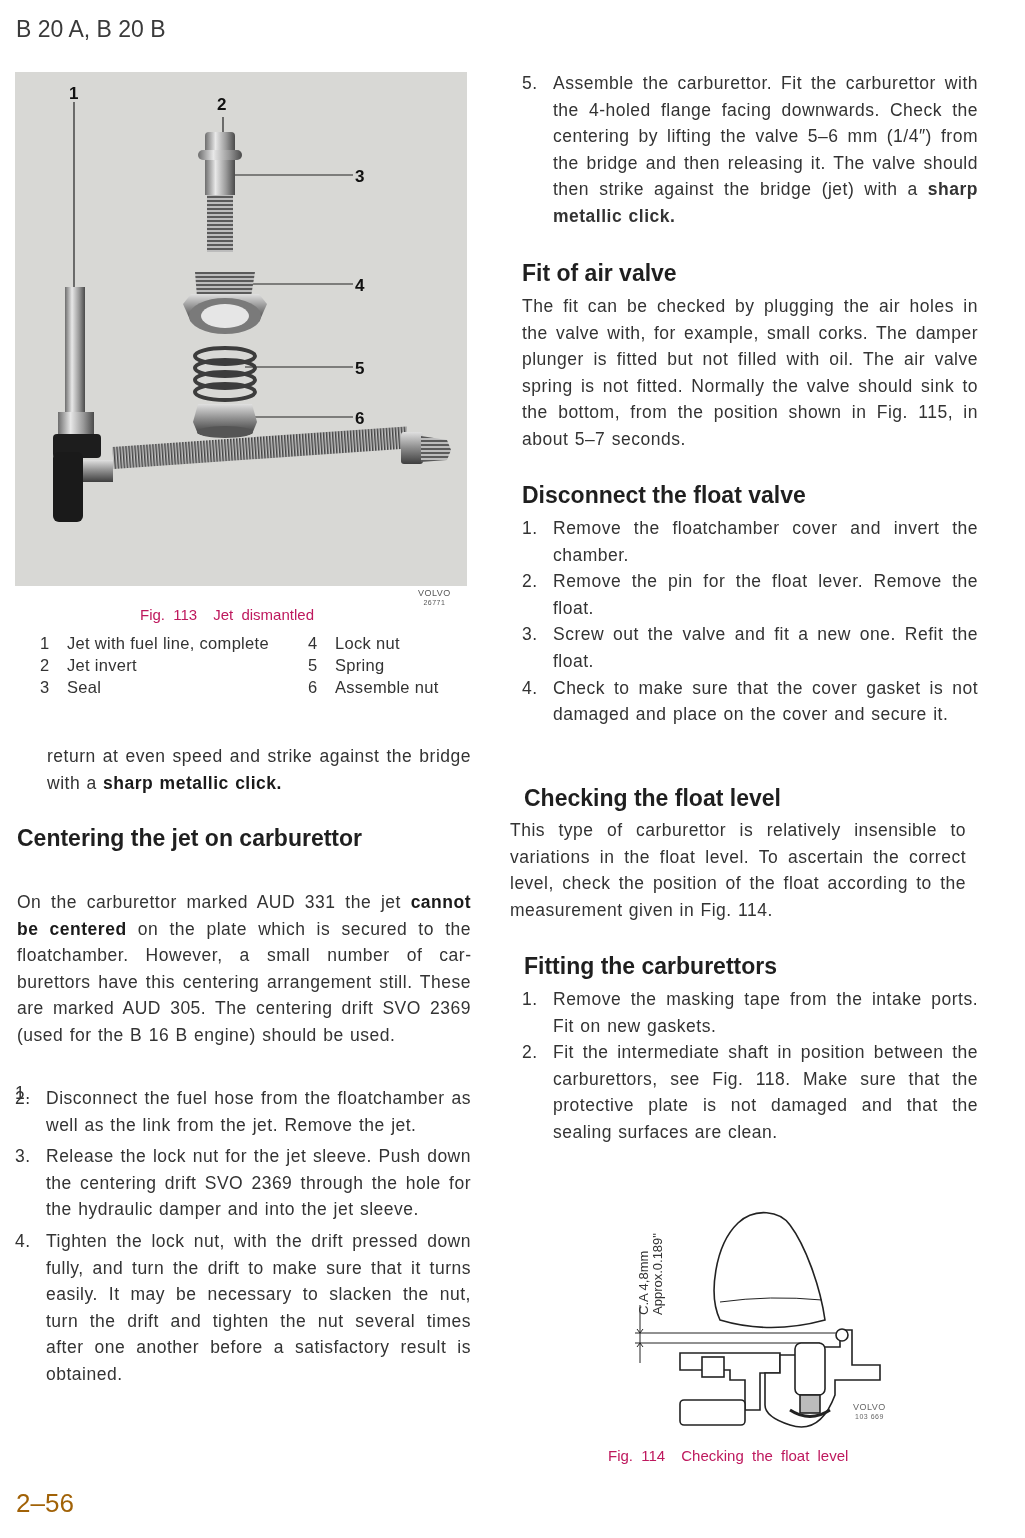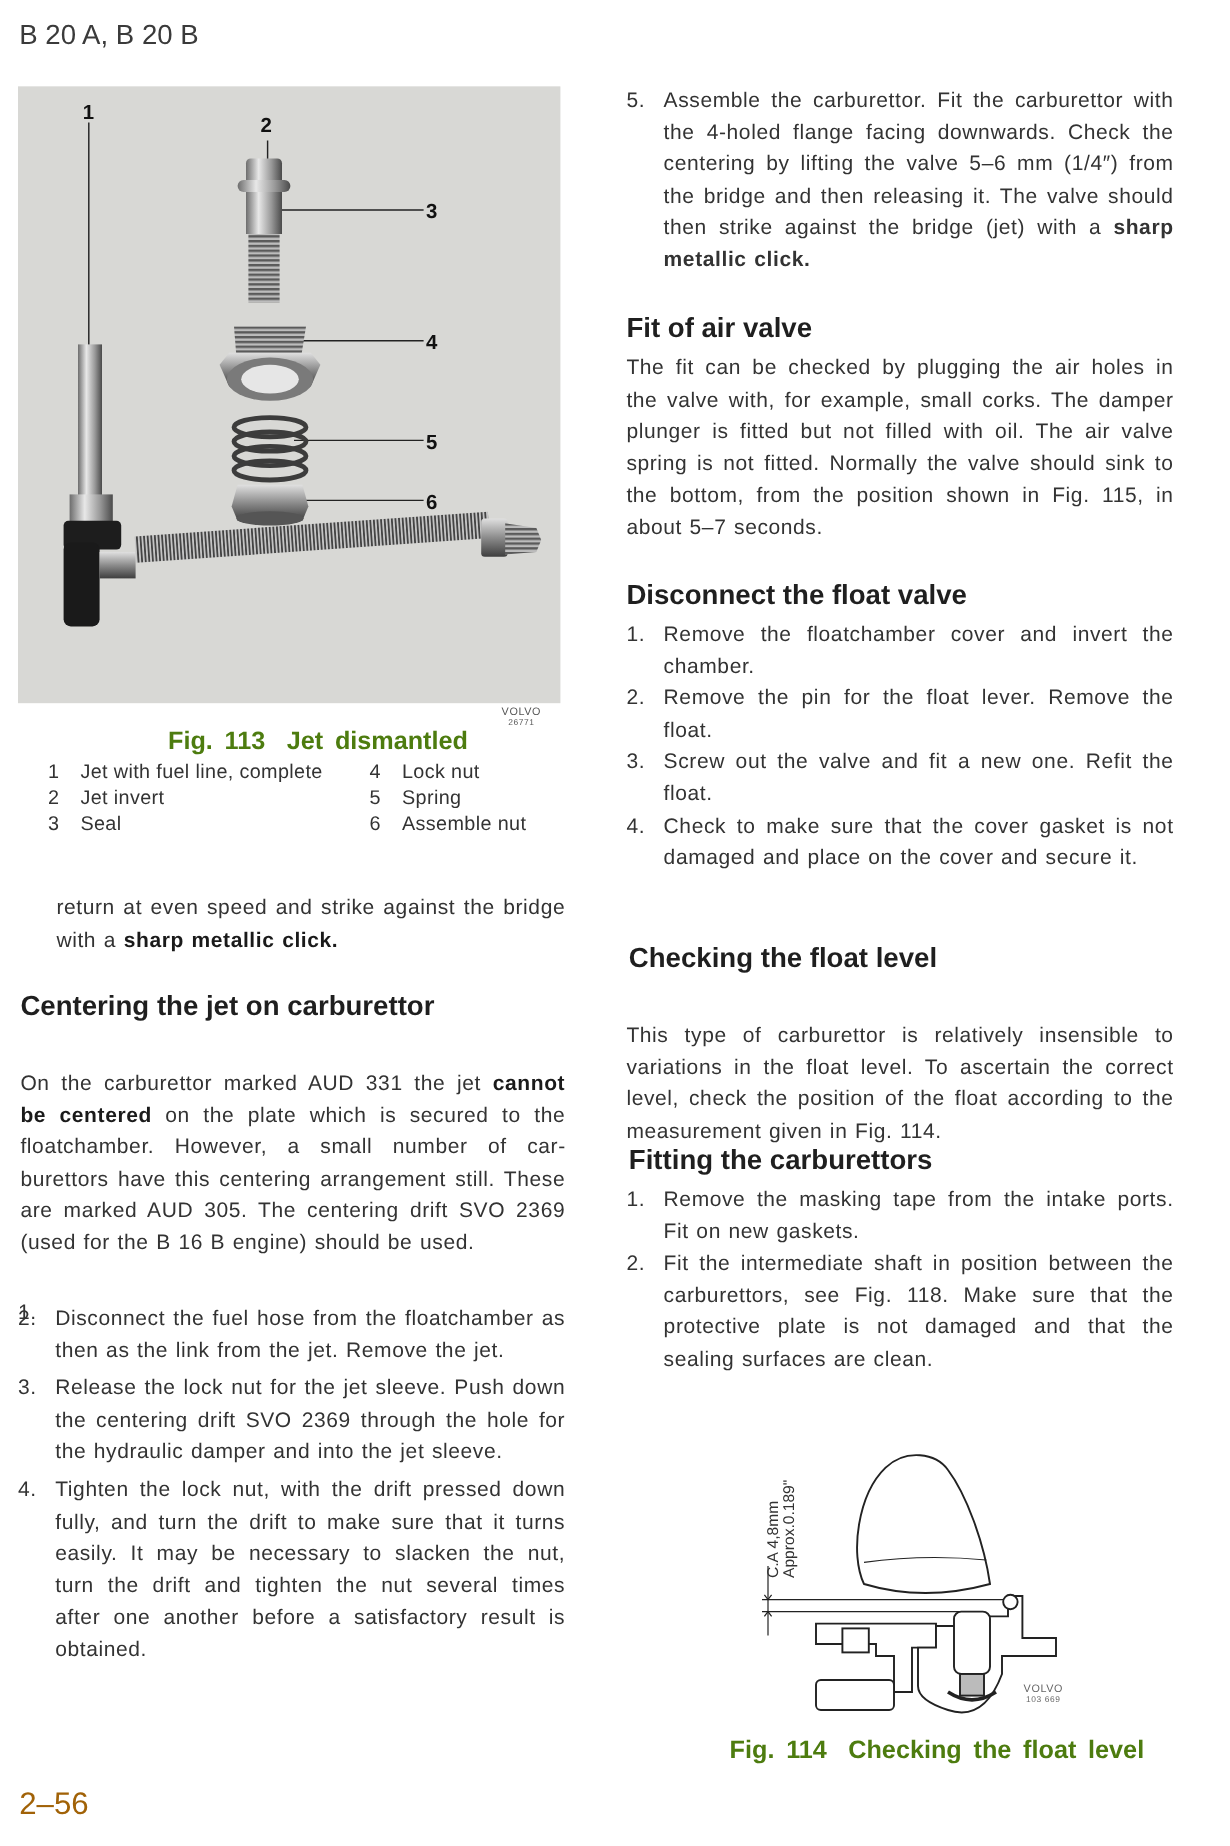--- a/index.html
+++ b/index.html
@@ -6,21 +6,21 @@
   body { width:1025px; height:1538px; position:relative; overflow:hidden;
          font-family:"Liberation Sans", sans-serif; color:#2a2a2a; }
   .abs { position:absolute; }
   .header { left:16px; top:16px; font-size:23px; color:#3a3a3a; }
   .pagenum { left:16px; top:1488px; font-size:26px; color:#a16207; }
 
   .photo { left:15px; top:72px; width:452px; height:514px; background:#d9d9d6; overflow:hidden; }
   .photo svg { width:100%; height:100%; display:block; }
 
   .fig-volvo { font-size:9px; line-height:9px; text-align:center; color:#555; letter-spacing:0.5px; }
-  .fig-cap { font-weight:bold; font-size:21px; color:#4d7c0f; word-spacing:4px; }
+  .fig-cap { font-weight:normal; font-size:15px; color:#be185d; word-spacing:4px; }
 
   .legend { left:40px; top:632px; width:430px; font-size:16.5px; color:#333; letter-spacing:0.3px; }
   .legend-row { display:flex; height:22px; line-height:22px; }
   .legend-cell { display:flex; }
   .legend-cell .n { width:27px; }
   .legend-cell.left { width:268px; }
 
   .para { font-size:17.5px; line-height:26.6px; text-align:justify; text-align-last:left; color:#333; letter-spacing:0.5px; word-spacing:1px; }
   .para b { color:#1a1a1a; }
   .h2 { font-weight:bold; font-size:23px; line-height:30px; color:#1f1f1f; }
@@ -159,42 +159,42 @@
 <div class="abs h2" style="left:17px; top:823px; width:460px;">
   <div>Centering the jet on carburettor</div>
 </div>
 
 <div class="abs para" style="left:17px; top:889px; width:454px;">
   <span>On the carburettor marked AUD 331 the jet </span><b>cannot be centered</b><span> on the plate which is secured to the floatchamber. However, a small number of car­burettors have this centering arrangement still. These are marked AUD 305. The centering drift SVO 2369 (used for the B 16 B engine) should be used.</span>
 </div>
 
 <ol class="abs steps" style="left:15px; top:1080px; width:456px;">
   <li><span class="num">1.</span></li>
-  <li style="margin-top:5px;"><span class="num">2.</span><span>Disconnect the fuel hose from the floatchamber as then as the link from the jet. Remove the jet.</span></li>
+  <li style="margin-top:5px;"><span class="num">2.</span><span>Disconnect the fuel hose from the floatchamber as well as the link from the jet. Remove the jet.</span></li>
   <li style="margin-top:5px;"><span class="num">3.</span><span>Release the lock nut for the jet sleeve. Push down the centering drift SVO 2369 through the hole for the hydraulic damper and into the jet sleeve.</span></li>
   <li style="margin-top:5px;"><span class="num">4.</span><span>Tighten the lock nut, with the drift pressed down fully, and turn the drift to make sure that it turns easily. It may be necessary to slacken the nut, turn the drift and tighten the nut several times after one another before a satisfactory result is obtained.</span></li>
 </ol>
 
 <ol class="abs steps" style="left:522px; top:70px; width:456px;">
   <li><span class="num">5.</span><span>Assemble the carburettor. Fit the carburettor with the 4-holed flange facing downwards. Check the centering by lifting the valve 5–6 mm (1/4″) from the bridge and then releasing it. The valve should then strike against the bridge (jet) with a </span><b>sharp metallic click.</b></li>
 </ol>
 
 <div class="abs h2" style="left:522px; top:258px;">Fit of air valve</div>
 <div class="abs para" style="left:522px; top:293px; width:456px;">The fit can be checked by plugging the air holes in the valve with, for example, small corks. The damper plunger is fitted but not filled with oil. The air valve spring is not fitted. Normally the valve should sink to the bottom, from the position shown in Fig. 115, in about 5–7 seconds.</div>
 
 <div class="abs h2" style="left:522px; top:480px;">Disconnect the float valve</div>
 <ol class="abs steps" style="left:522px; top:515px; width:456px;">
   <li><span class="num">1.</span><span>Remove the floatchamber cover and invert the chamber.</span></li>
   <li><span class="num">2.</span><span>Remove the pin for the float lever. Remove the float.</span></li>
   <li><span class="num">3.</span><span>Screw out the valve and fit a new one. Refit the float.</span></li>
   <li><span class="num">4.</span><span>Check to make sure that the cover gasket is not damaged and place on the cover and se­cure it.</span></li>
 </ol>
 
 <div class="abs h2" style="left:524px; top:783px;">Checking the float level</div>
-<div class="abs para" style="left:522px; top:817px; width:456px;margin-top:32px;">This type of carburettor is relatively insensible to variations in the float level. To ascertain the cor­rect level, check the position of the float accord­ing to the measurement given in Fig. 114.</div>
+<div class="abs para" style="left:510px; top:817px; width:456px;">This type of carburettor is relatively insensible to variations in the float level. To ascertain the cor­rect level, check the position of the float accord­ing to the measurement given in Fig. 114.</div>
 
 <div class="abs h2" style="left:524px; top:951px;">Fitting the carburettors</div>
 <ol class="abs steps" style="left:522px; top:986px; width:456px;">
   <li><span class="num">1.</span><span>Remove the masking tape from the intake ports. Fit on new gaskets.</span></li>
   <li><span class="num">2.</span><span>Fit the intermediate shaft in position between the carburettors, see Fig. 118. Make sure that the protective plate is not damaged and that the sealing surfaces are clean.</span></li>
 </ol>
 
 <div class="abs diagram">
   <svg viewBox="0 0 270 230" width="270" height="230" xmlns="http://www.w3.org/2000/svg" fill="none" stroke="#222" stroke-width="1.6">
 

